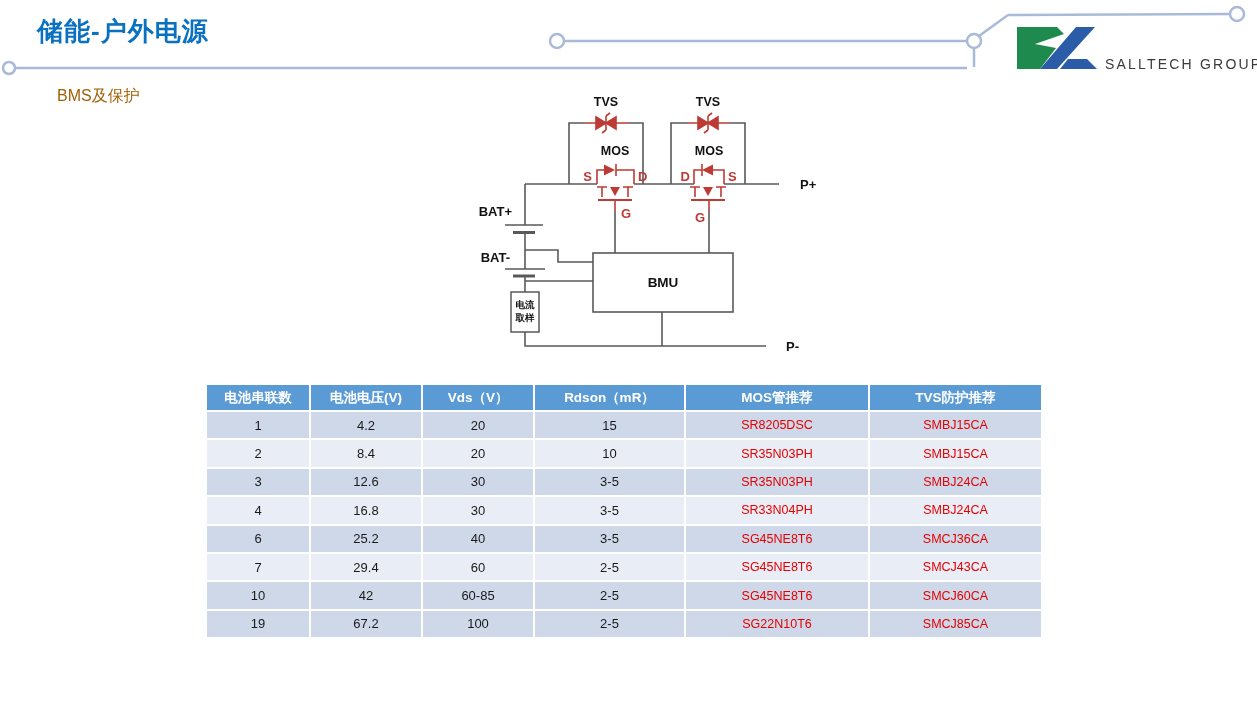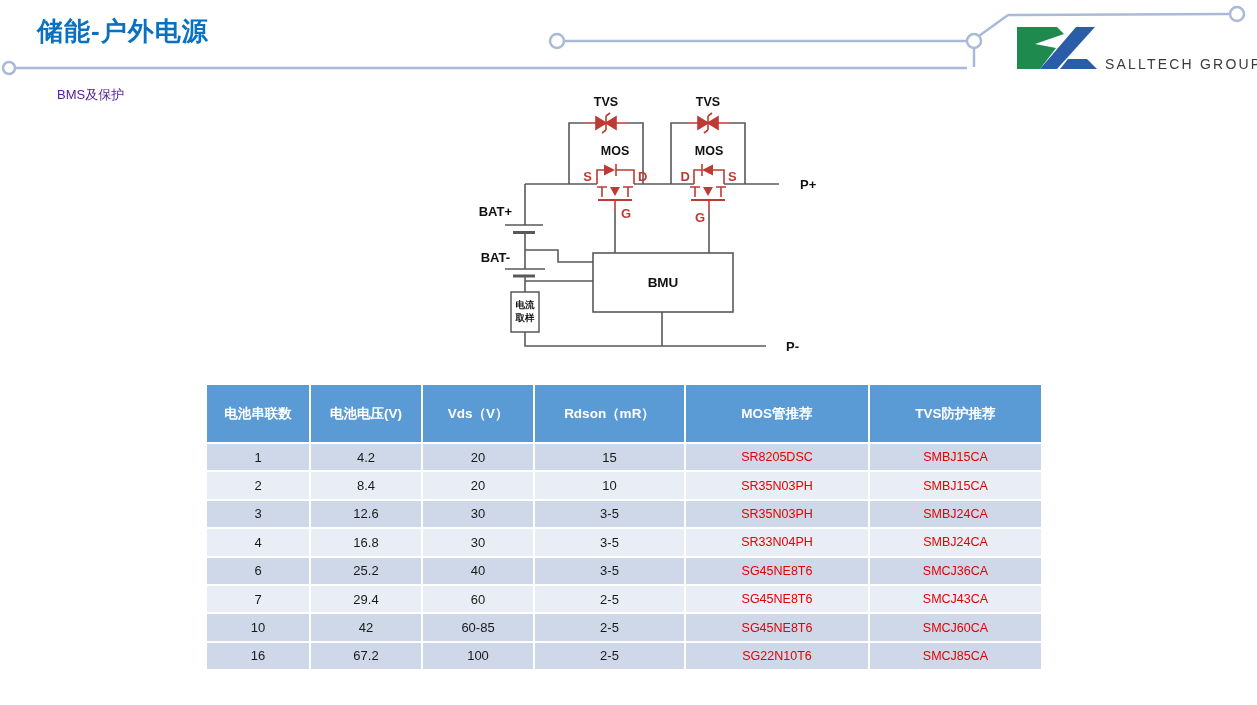--- a/index.html
+++ b/index.html
@@ -6,21 +6,21 @@
   #slide{
     position:relative;width:1257px;height:705px;background:#ffffff;overflow:hidden;
     font-family:"Liberation Sans","DejaVu Sans",sans-serif;
   }
   
   #page-title{
     position:absolute;left:37px;top:14px;font-size:26px;font-weight:bold;
     color:#0A70C0;letter-spacing:1px;
   }
   #page-subtitle{
-    position:absolute;left:57px;top:86px;font-size:13px;color:#4c1d95;
+    position:absolute;left:57px;top:86px;font-size:16px;color:#a16207;
   }
   #deco-svg{position:absolute;left:0;top:0;}
   
   #logo{position:absolute;left:1012px;top:24px;width:240px;height:56px;}
   #logo-mark{position:absolute;left:0;top:0;}
   #logo-cn{
     position:absolute;left:92px;top:2px;font-size:25px;font-weight:bold;color:#222;
     letter-spacing:3px;white-space:nowrap;
   }
   #logo-en{
@@ -31,21 +31,21 @@
   #circuit-svg{position:absolute;left:460px;top:90px;}
   
   #reco-table{
     position:absolute;left:207px;top:385px;width:836px;
     border-collapse:separate;border-spacing:0;table-layout:fixed;
     font-size:13px;color:#1a1a1a;
   }
   #reco-table th{
     background:#5B9BD5;color:#fff;font-weight:bold;font-size:13.5px;
     height:25px;text-align:center;vertical-align:middle;
-    border-right:2px solid #fff;border-bottom:2px solid #fff;padding:16px;
+    border-right:2px solid #fff;border-bottom:2px solid #fff;padding:0;
   }
   #reco-table td{
     height:26.4px;text-align:center;vertical-align:middle;padding:0;
     border-right:2px solid #fff;border-bottom:2px solid #fff;
   }
   #reco-table tr.dark td{background:#CED8E9;}
   #reco-table tr.light td{background:#E9EDF5;}
   #reco-table td.red{color:#E60000;font-weight:normal;font-size:12.5px;}
 </style>
 </head>
@@ -243,21 +243,21 @@
         </tr>
         <tr class="dark">
           <td>10</td>
           <td>42</td>
           <td>60-85</td>
           <td>2-5</td>
           <td class="red">SG45NE8T6</td>
           <td class="red">SMCJ60CA</td>
         </tr>
         <tr class="dark">
-          <td>16</td>
+          <td>19</td>
           <td>67.2</td>
           <td>100</td>
           <td>2-5</td>
           <td class="red">SG22N10T6</td>
           <td class="red">SMCJ85CA</td>
         </tr>
       </tbody>
   </table>
 
 </div>

